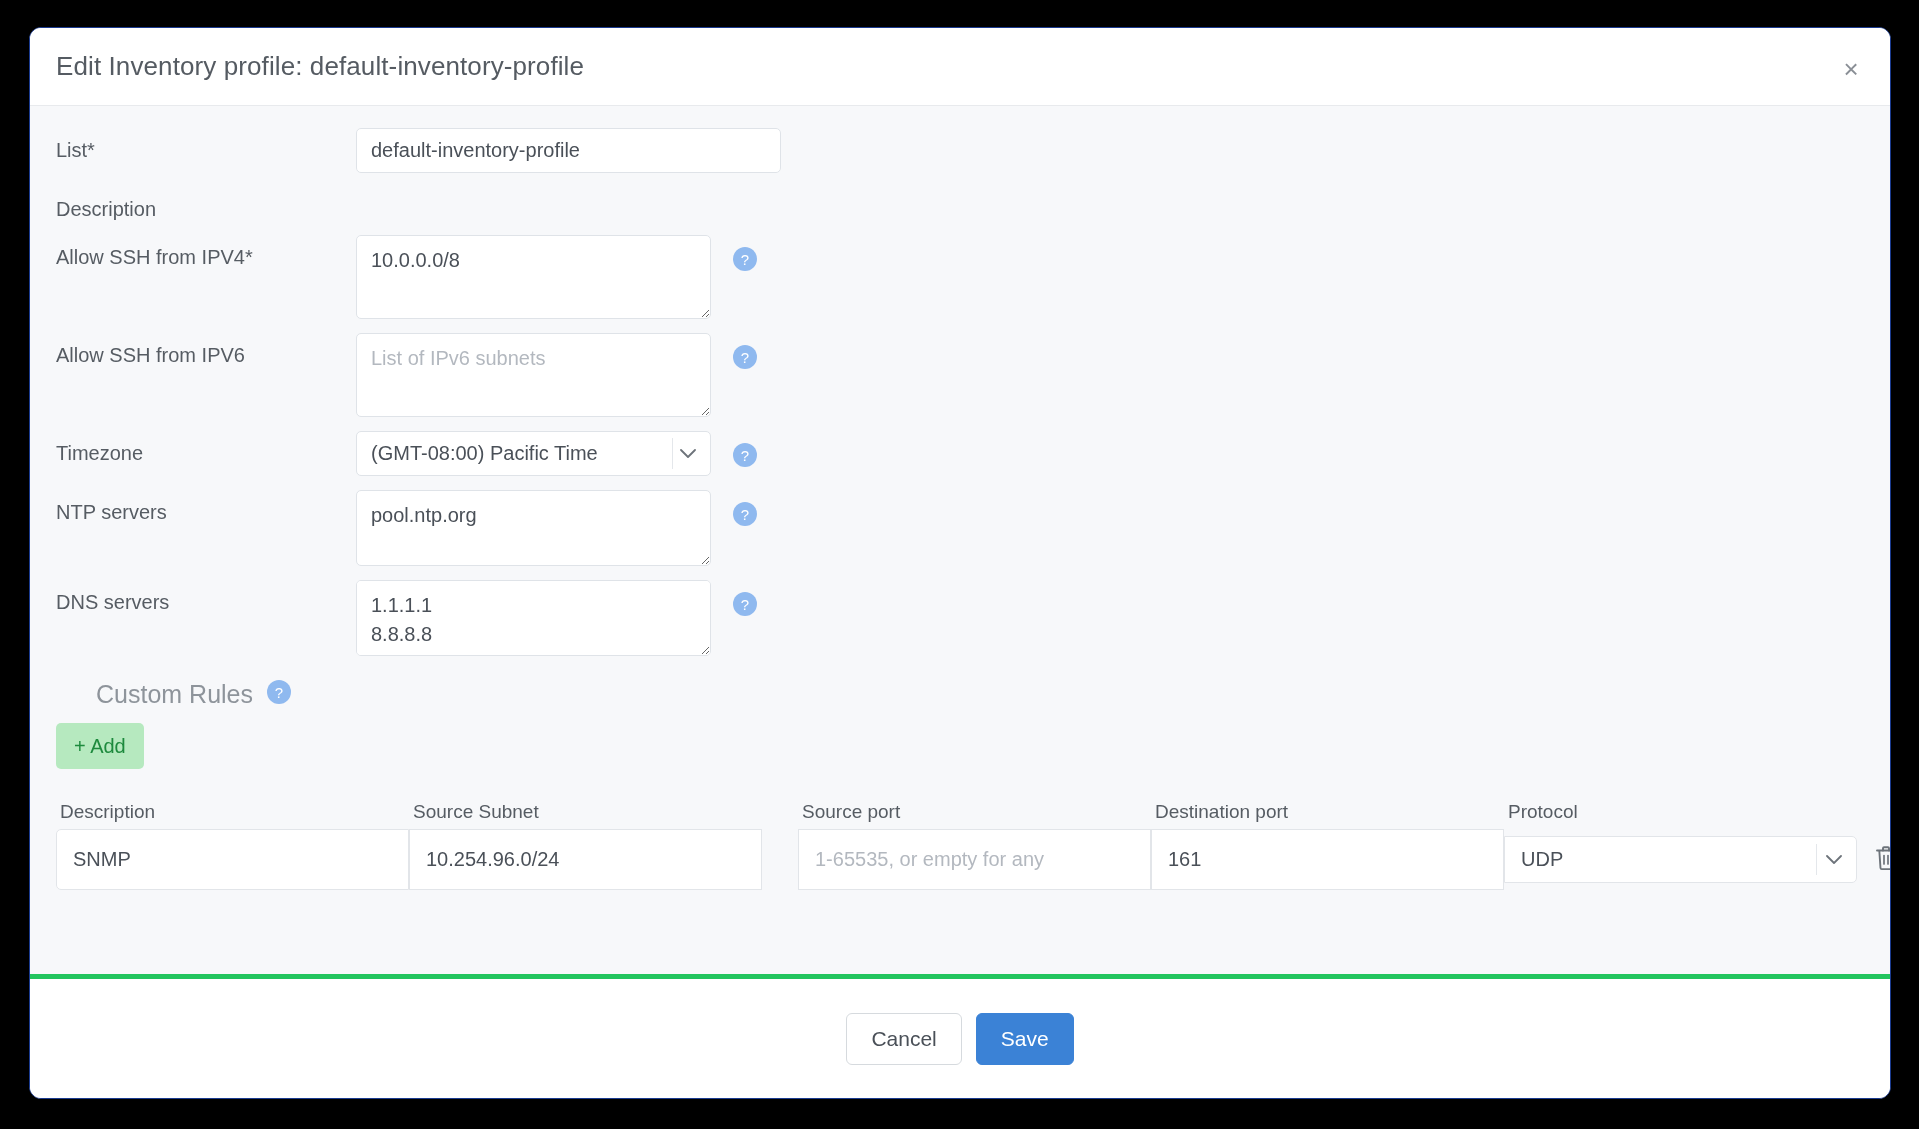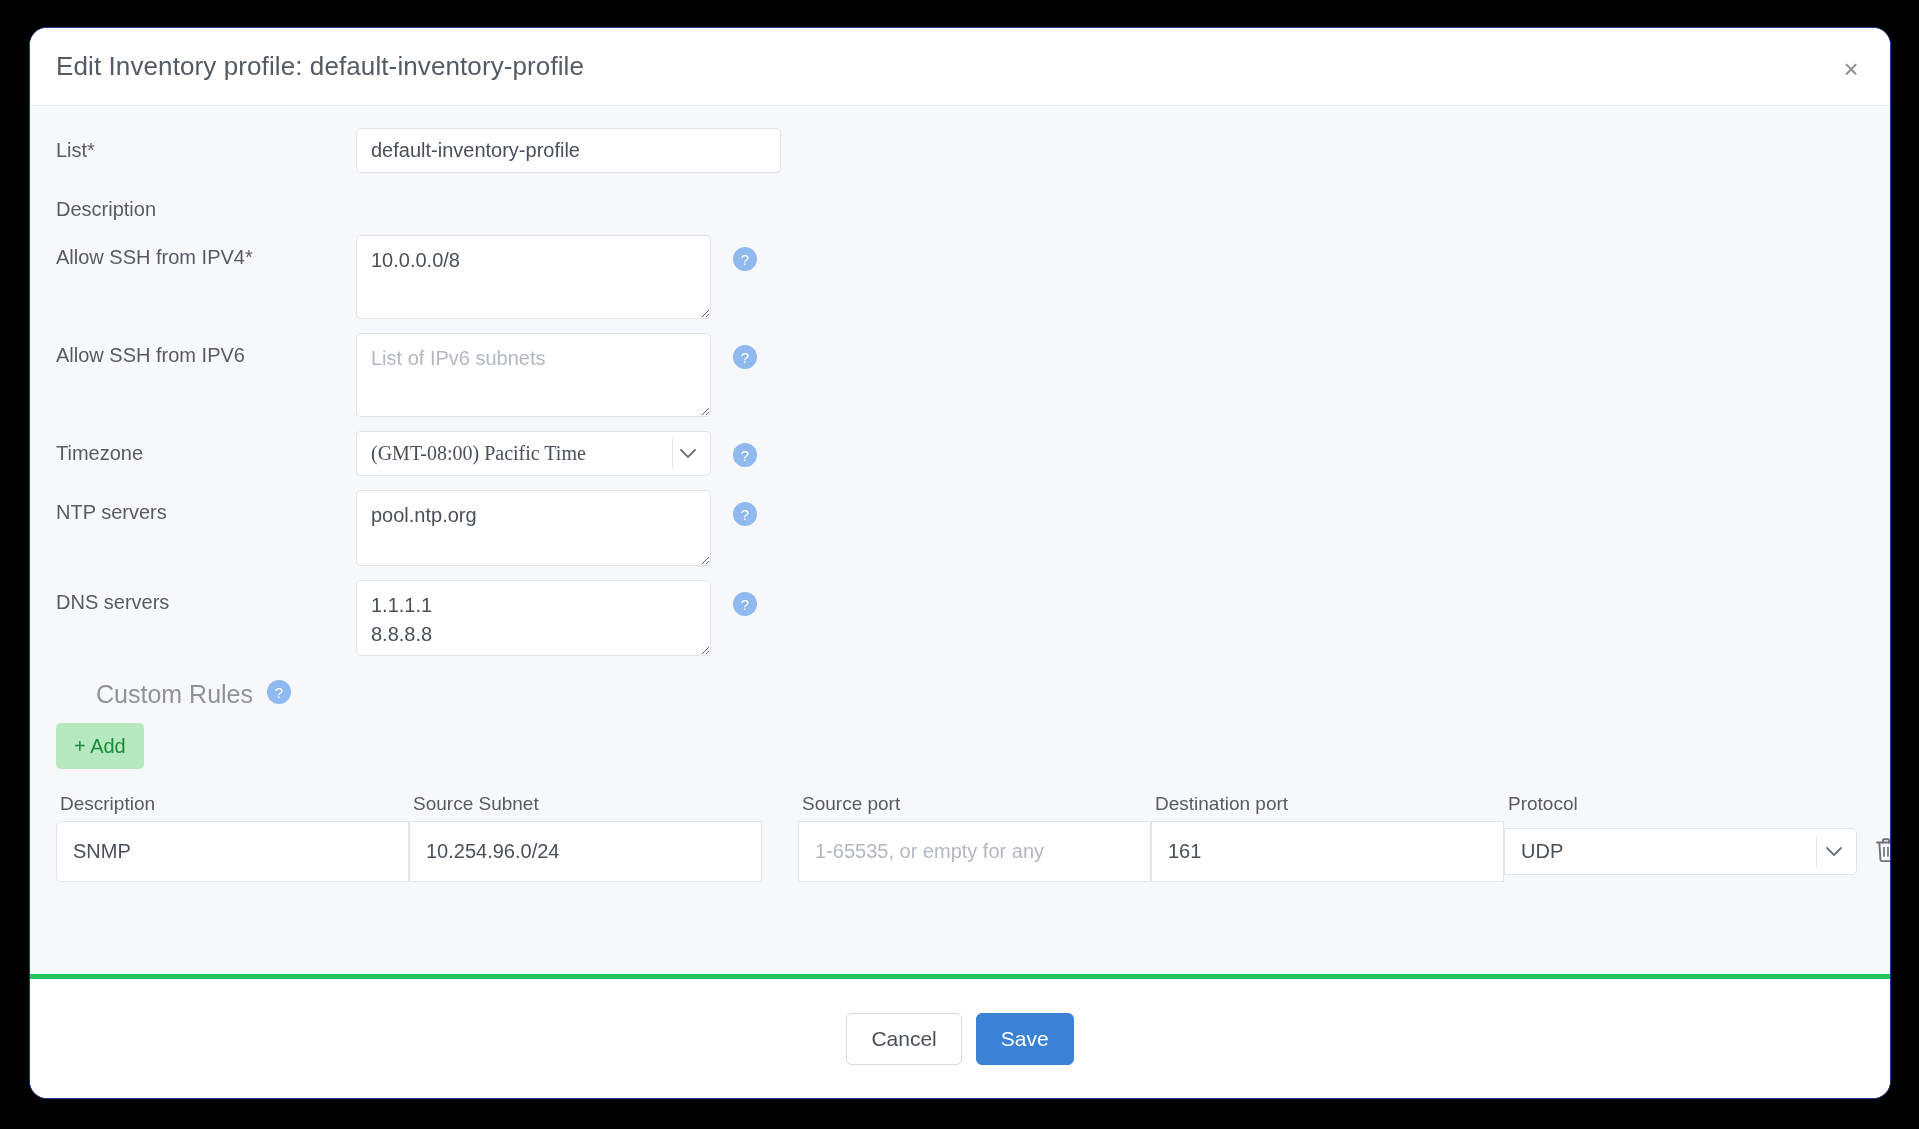--- a/index.html
+++ b/index.html
@@ -16,21 +16,21 @@
 
   
   .modal {
     position: absolute;
     left: 29px;
     top: 27px;
     width: 1862px;
     height: 1072px;
     background: #ffffff;
     border: 1px solid #1a3a8f;
-    border-radius: 18px;
+    border-radius: 12px;
     overflow: hidden;
     display: flex;
     flex-direction: column;
   }
 
   
   .modal-header {
     position: relative;
     height: 77px;
     flex: 0 0 77px;
@@ -135,21 +135,21 @@
     height: 100%;
     background: #ffffff;
     border: 1px solid #dfe3e8;
     border-radius: 5px;
     font-size: 20px;
     color: #4a5058;
     padding: 0 46px 0 14px;
     display: flex;
     align-items: center;
     cursor: pointer;
-    font-family: Liberation Serif, serif;
+    font-family: Liberation Sans, sans-serif;
   }
   .select-divider {
     position: absolute;
     right: 38px;
     top: 7px;
     bottom: 7px;
     width: 1px;
     background: #e4e7eb;
   }
   .chev {
@@ -202,21 +202,21 @@
     background: #b6e9bf;
     color: #1d8a3d;
     border: none;
     border-radius: 5px;
     font-size: 20px;
     padding: 0 18px;
     height: 46px;
     cursor: pointer;
     font-family: "Liberation Sans", sans-serif;
     font-weight: 500;
-    margin-bottom: 16px;
+    margin-bottom: 24px;
     text-align: right;
   }
 
   .rules-head {
     display: flex;
     font-size: 19px;
     color: #565c63;
     margin-top: 8px;
     margin-bottom: 6px;
   }

